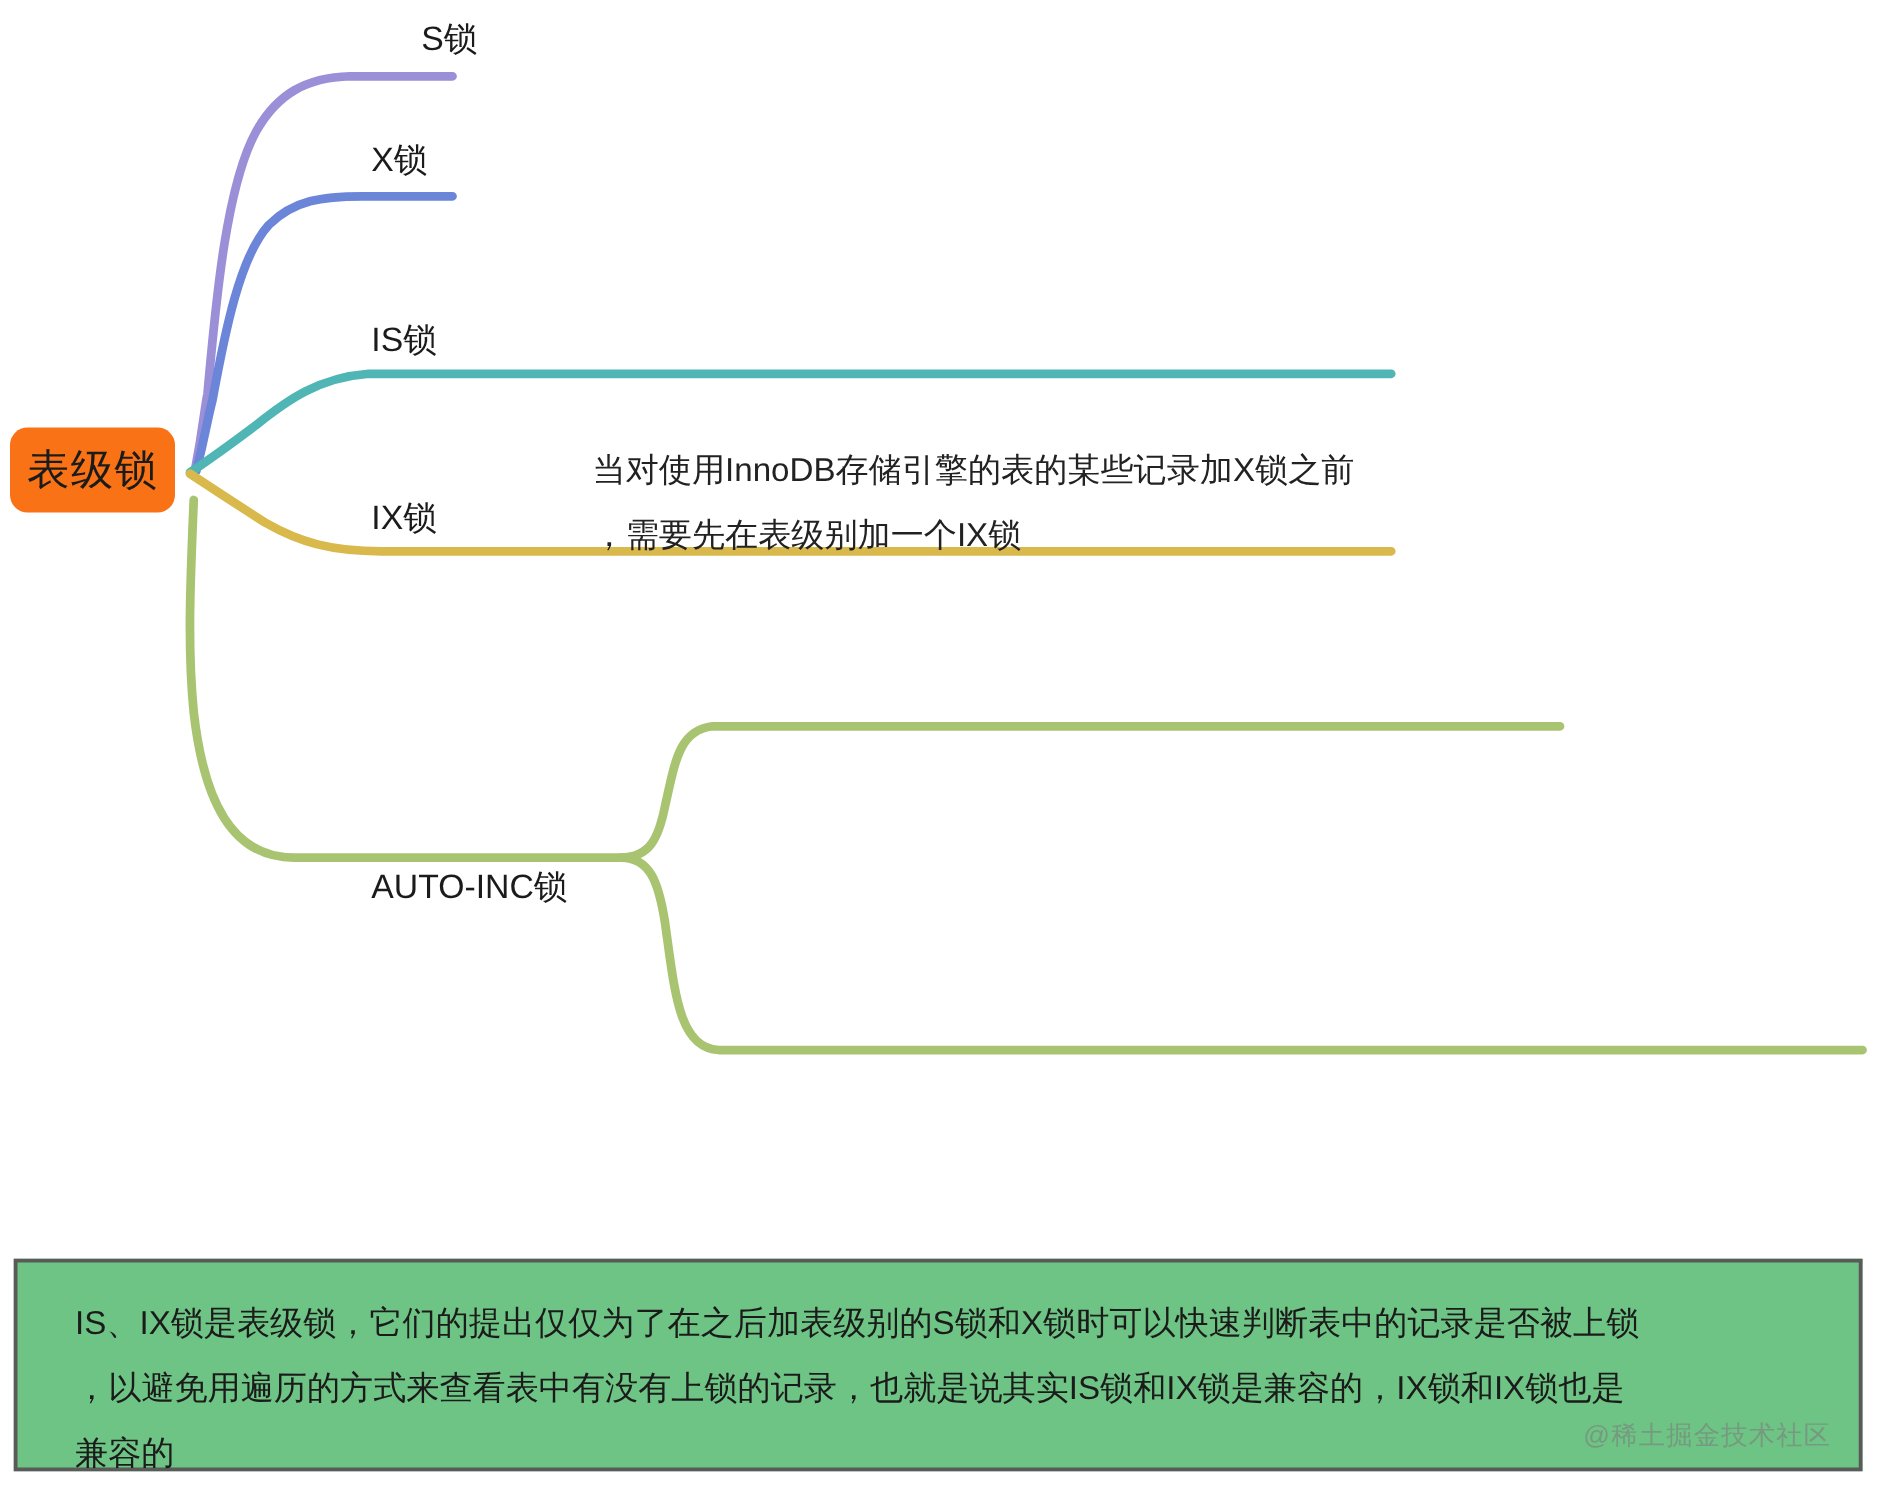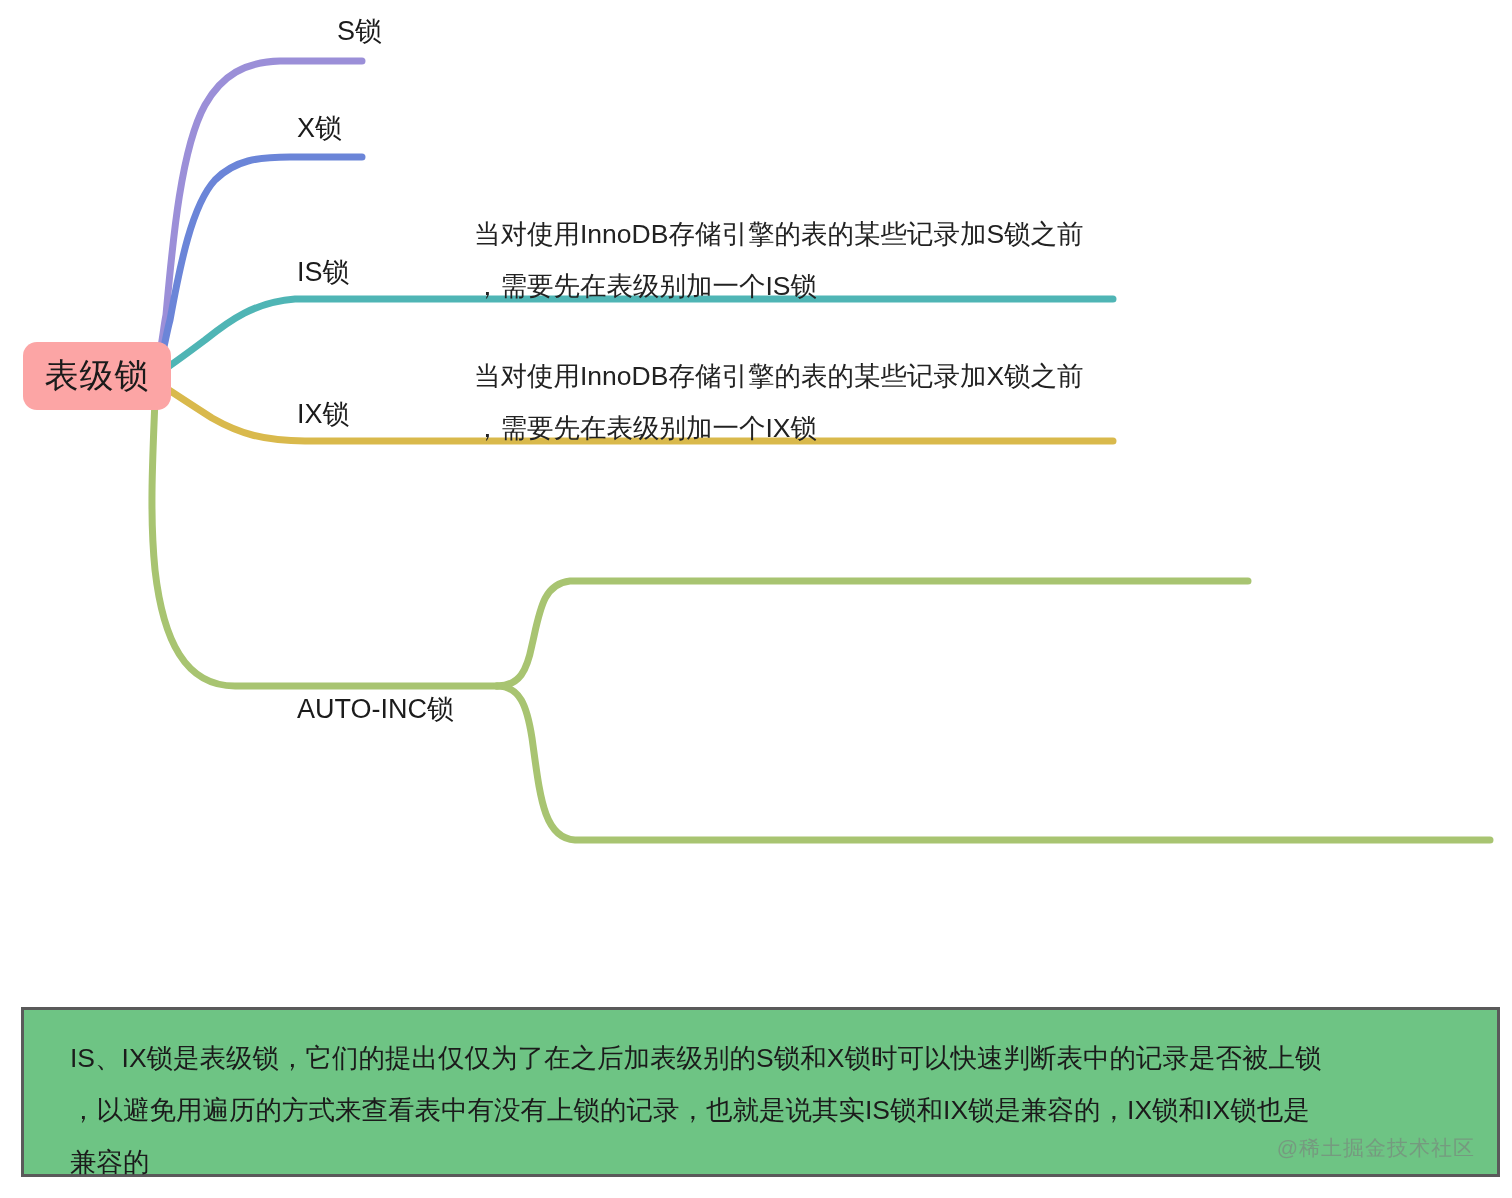--- a/index.html
+++ b/index.html
@@ -31,25 +31,25 @@
   }
   .node-label {
     position: absolute;
     color: #1b1b1b;
     font-size: 27px;
     line-height: 1.3;
     white-space: nowrap;
   }
   .root-node {
     position: absolute;
-    left: 23px;
+    left: 8px;
     top: 342px;
-    width: 148px;
+    width: 132px;
     height: 68px;
-    background: #fca5a5;
+    background: #f97316;
     border-radius: 14px;
     display: flex;
     align-items: center;
     justify-content: center;
     font-size: 34px;
     color: #1b1b1b;
     letter-spacing: 1px;
   }
   .desc-text {
     position: absolute;
@@ -60,21 +60,20 @@
   }
   .footer-box {
     position: absolute;
     left: 11px;
     top: 1007px;
     width: 1479px;
     height: 170px;
     background: #6ec484;
     border: 3px solid #5a5a5a;
     box-sizing: border-box;
-    margin-left: 10px;
   }
   .footer-text {
     position: absolute;
     left: 46px;
     top: 22px;
     width: 1400px;
     color: #1b1b1b;
     font-size: 26.5px;
     line-height: 52px;
     white-space: pre-wrap;
@@ -122,22 +121,20 @@
   <div class="root-node">
     <span>表级锁</span>
   </div>
 
   <div class="node-label label-s">S锁</div>
   <div class="node-label label-x">X锁</div>
   <div class="node-label label-is">IS锁</div>
   <div class="node-label label-ix">IX锁</div>
   <div class="node-label label-autoinc">AUTO-INC锁</div>
 
-  <div class="desc-text desc-is">当对使用InnoDB存储引擎的表的某些记录加S锁之前
-，需要先在表级别加一个IS锁</div>
   <div class="desc-text desc-ix">当对使用InnoDB存储引擎的表的某些记录加X锁之前
 ，需要先在表级别加一个IX锁</div>
 
   <div class="footer-box">
     <div class="footer-text">IS、IX锁是表级锁，它们的提出仅仅为了在之后加表级别的S锁和X锁时可以快速判断表中的记录是否被上锁
 ，以避免用遍历的方式来查看表中有没有上锁的记录，也就是说其实IS锁和IX锁是兼容的，IX锁和IX锁也是
 兼容的</div>
     <div class="watermark">@稀土掘金技术社区</div>
   </div>
 

